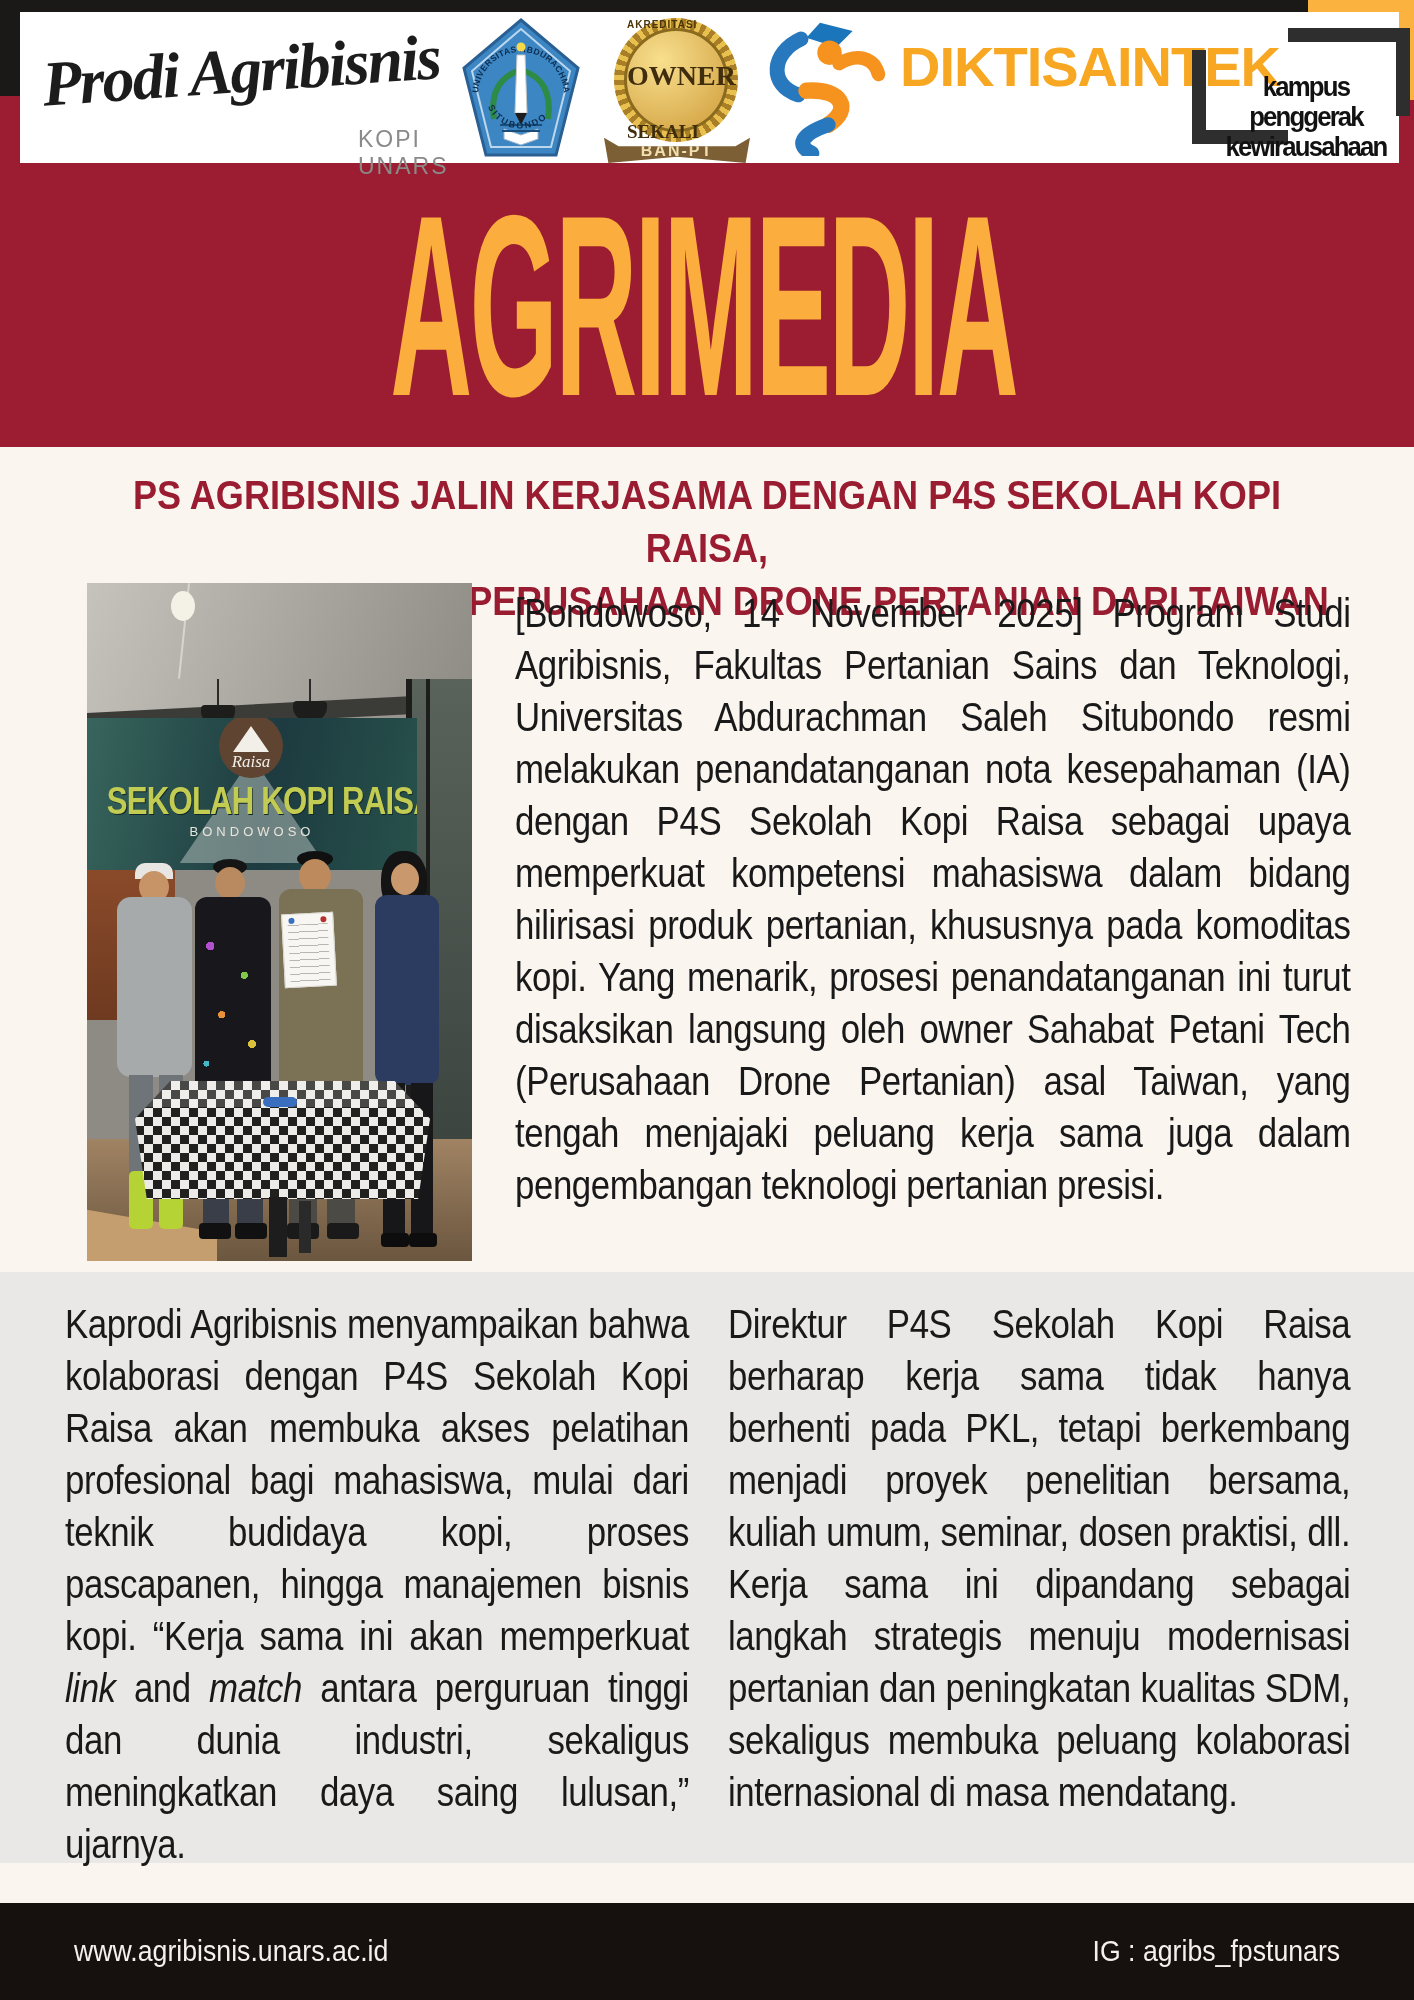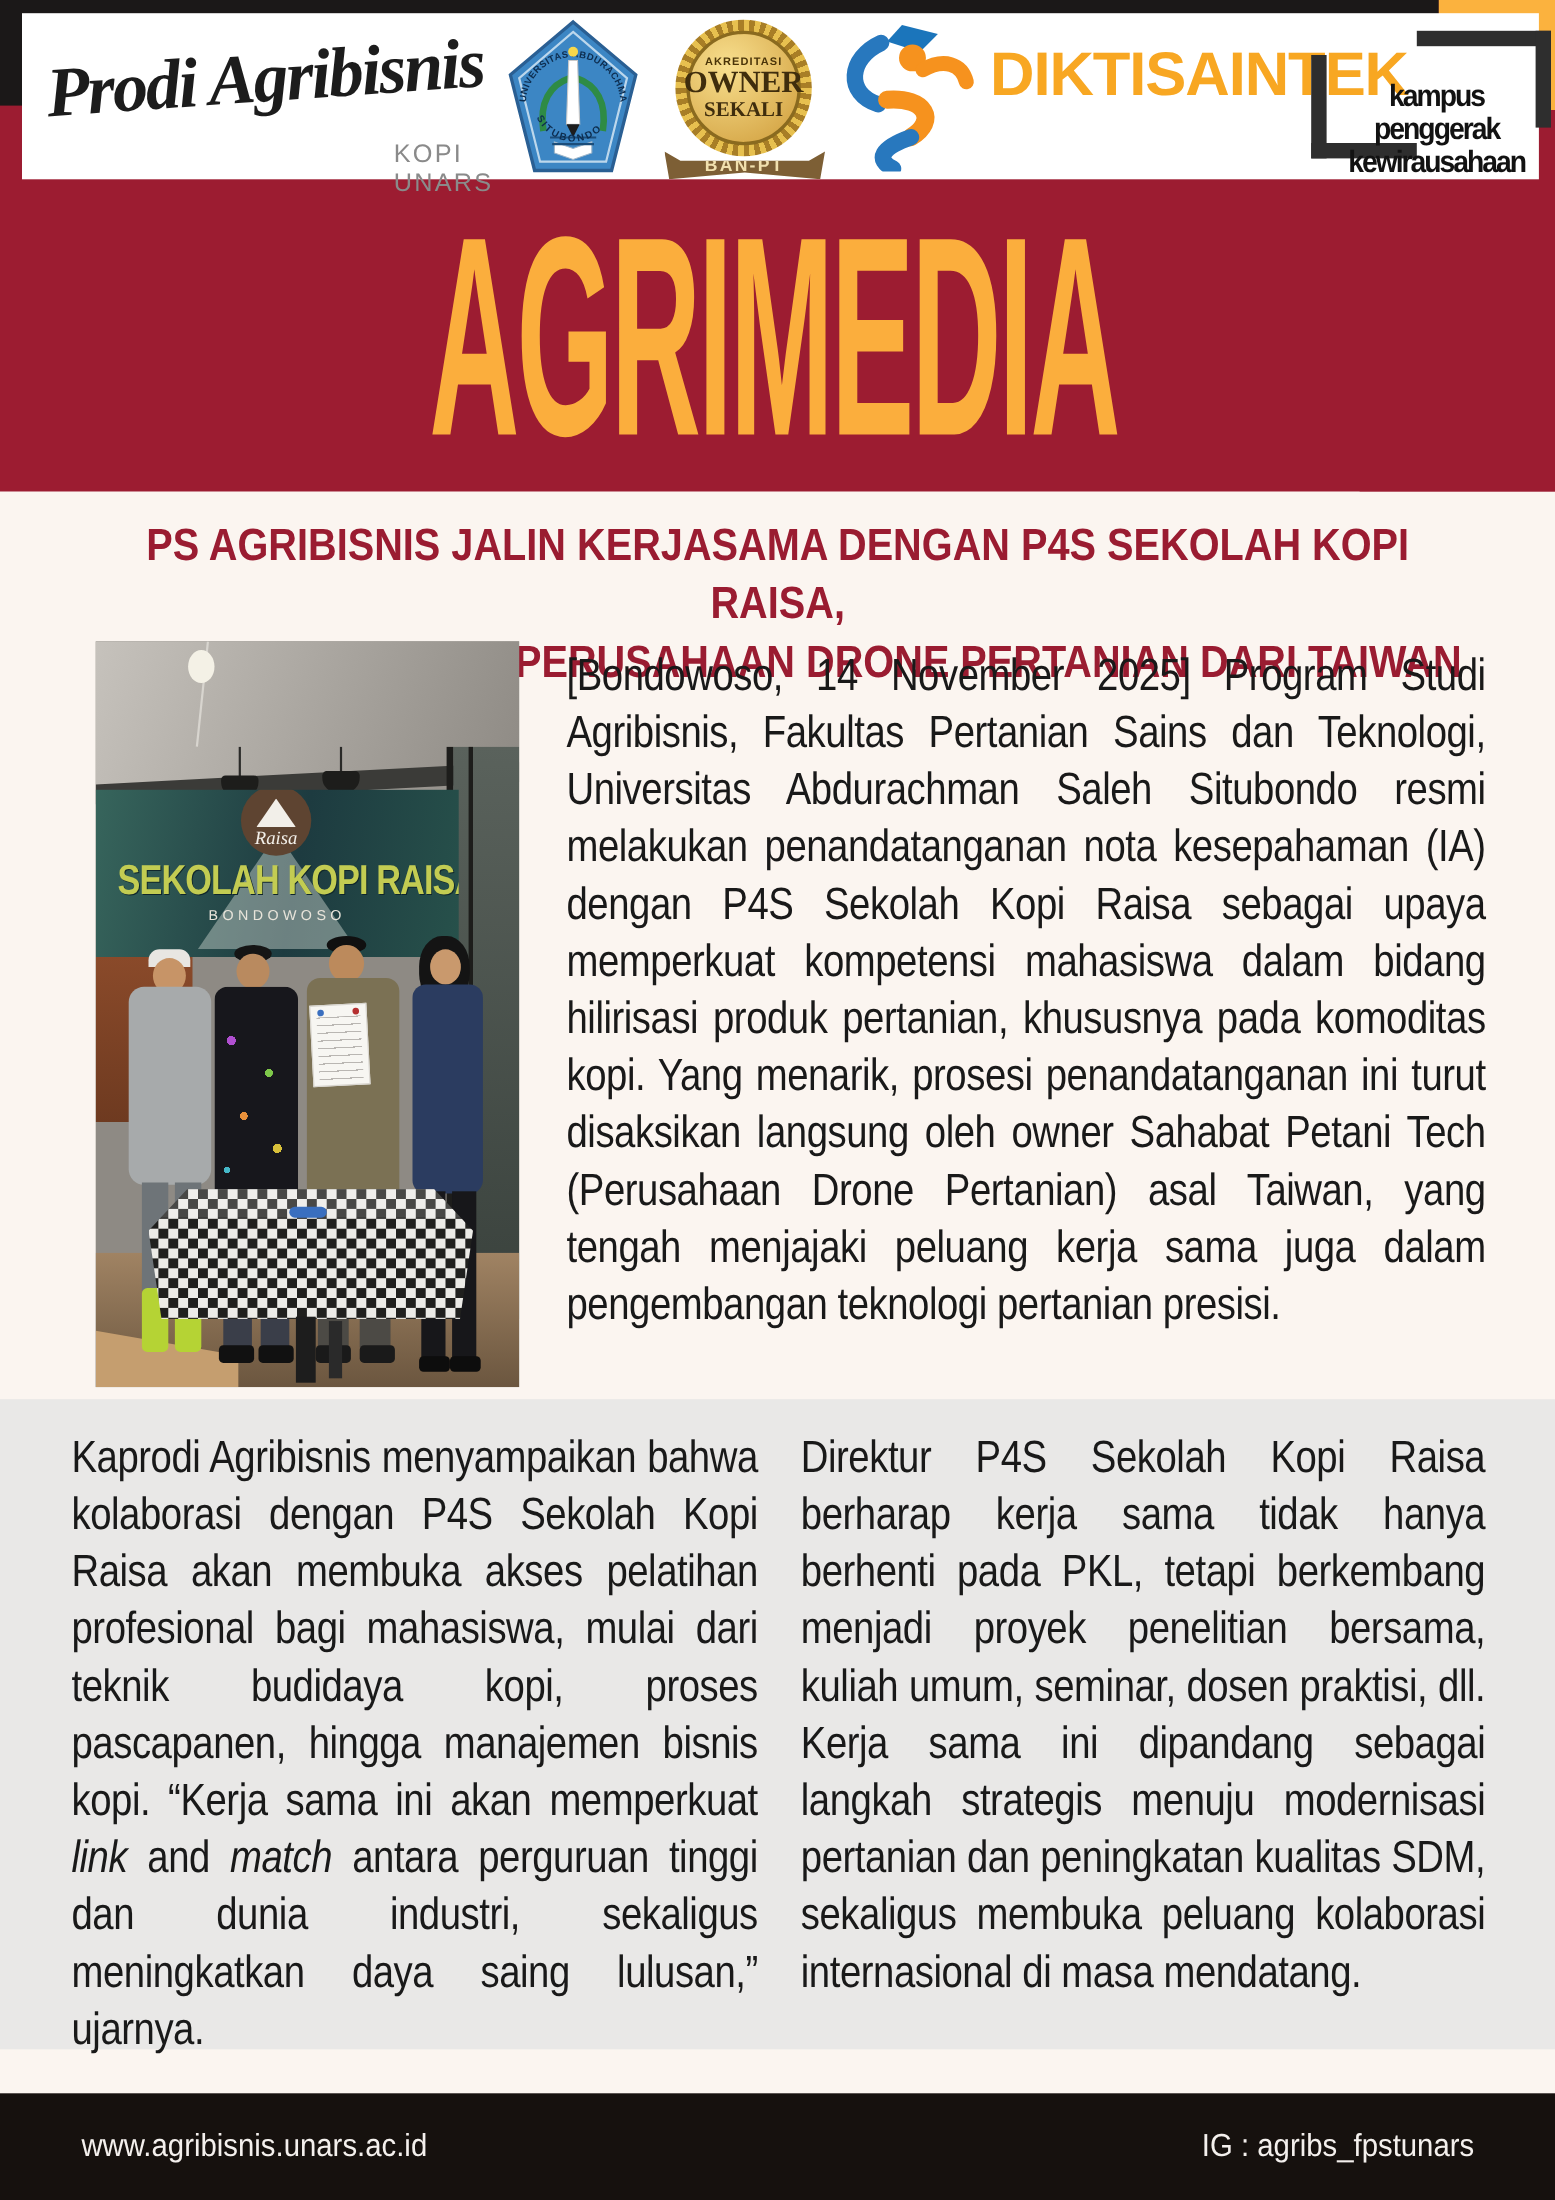--- a/index.html
+++ b/index.html
@@ -18,21 +18,21 @@
                  font-size:64px; color:#1c1c1c; letter-spacing:-2px; transform:rotate(-4deg);
                  position:absolute; left:6px; top:22px; white-space:nowrap; }
   .script-sub { position:absolute; left:322px; top:114px; font-size:23px; color:#8a8a8a; letter-spacing:2px; }
 
   .seal { position:absolute; left:440px; top:5px; }
   .badge { position:absolute; left:582px; top:6px; width:150px; height:145px; }
   .badge-burst { position:absolute; left:12px; top:0; width:124px; height:124px; border-radius:50%;
                  background:repeating-conic-gradient(#e7c04f 0deg 5deg, #a87e26 5deg 10deg); }
   .badge-core { position:absolute; left:22px; top:10px; width:104px; height:104px; border-radius:50%;
                 background:radial-gradient(circle at 35% 30%, #f8df8e, #cf9c3a); border:3px solid #8a6a1f;
-                display:flex; flex-direction:column; align-items:center; justify-content:center; }
+                display:flex; flex-direction:column; align-items:flex-start; justify-content:center;gap:32px; }
   .badge-core .l1 { font-size:10px; font-weight:700; color:#4a3408; letter-spacing:1px; }
   .badge-core .l2 { font-family:"Liberation Serif", serif; font-size:28px; font-weight:700; color:#3f2d0d; line-height:28px; }
   .badge-core .l3 { font-family:"Liberation Serif", serif; font-size:19px; font-weight:700; color:#3f2d0d; line-height:20px; }
   .badge-ribbon { position:absolute; left:2px; bottom:0; width:146px; height:28px; background:#7d5f35;
                   clip-path:polygon(0 10%, 10% 40%, 90% 40%, 100% 10%, 97% 100%, 50% 78%, 3% 100%);
                   display:flex; align-items:flex-end; justify-content:center; }
   .badge-ribbon span { font-size:16px; font-weight:700; color:#f1e0ae; letter-spacing:2px; padding-bottom:3px; }
 
   .figure-logo { position:absolute; left:732px; top:8px; }
 

